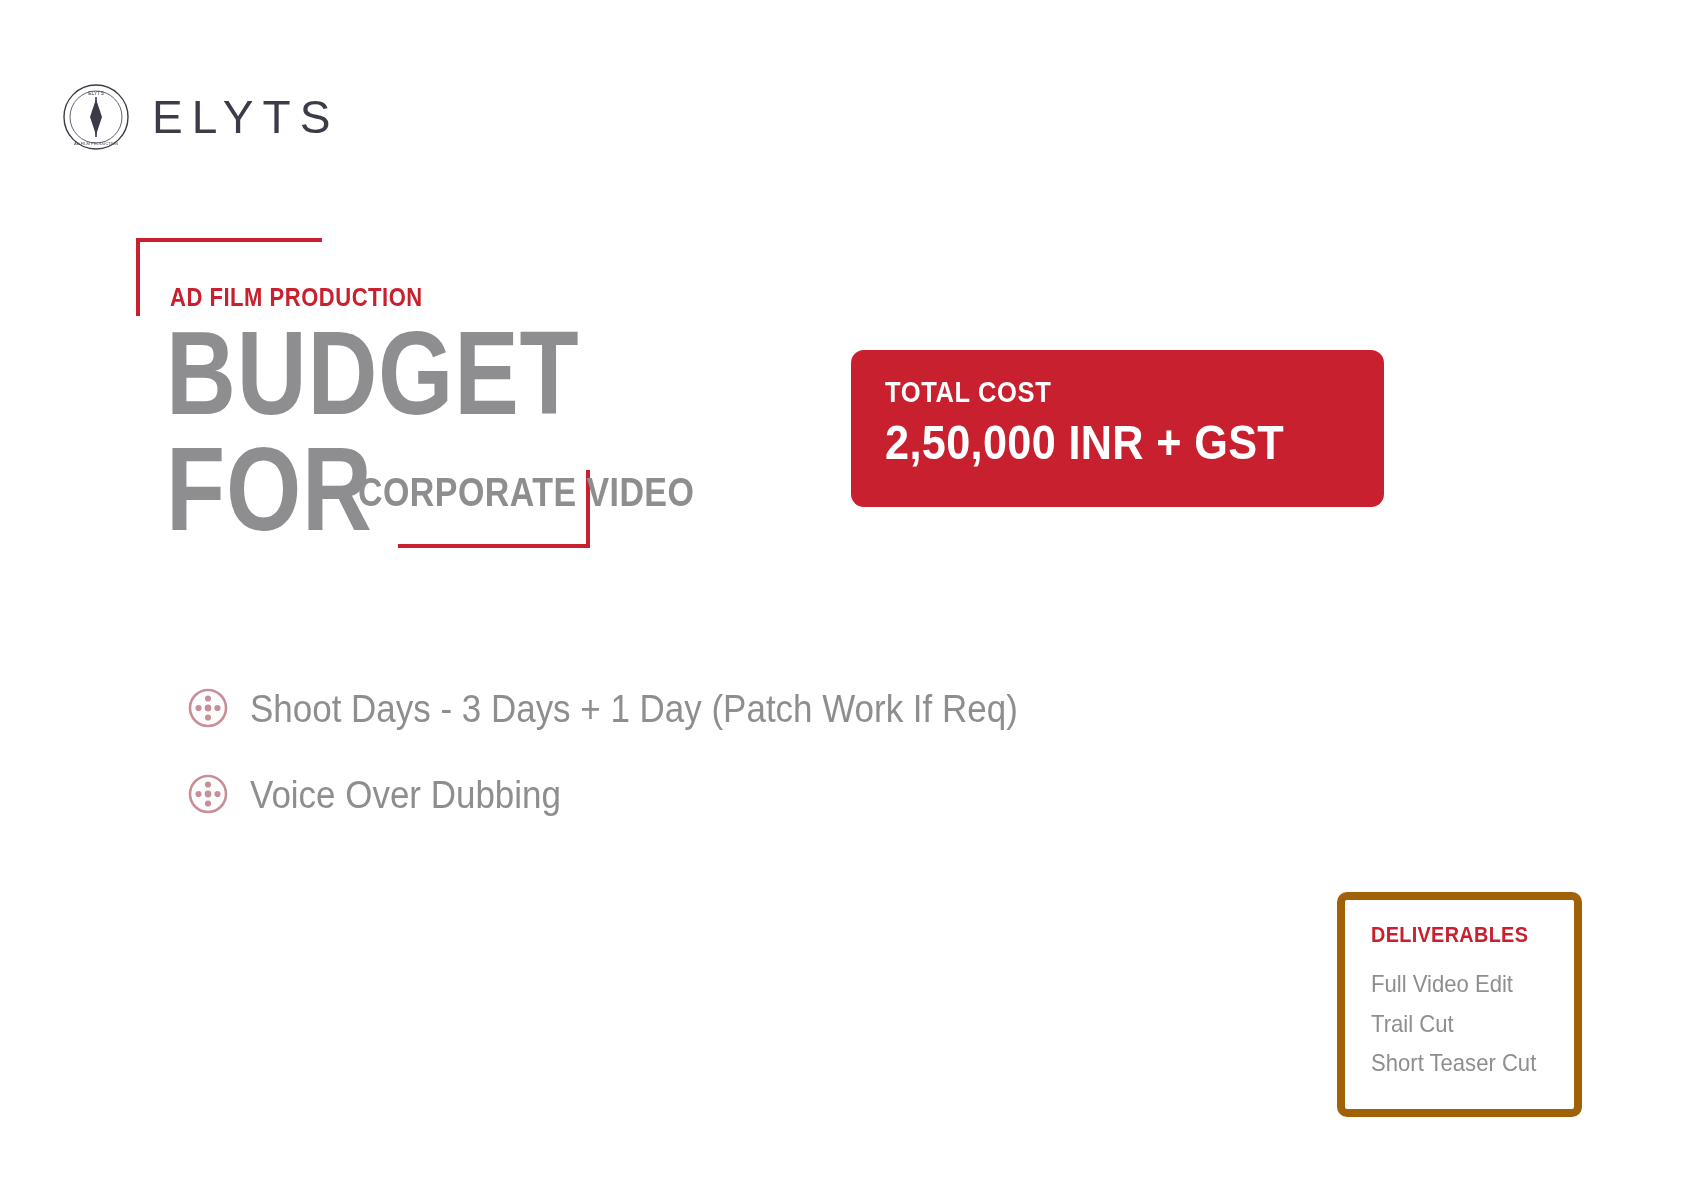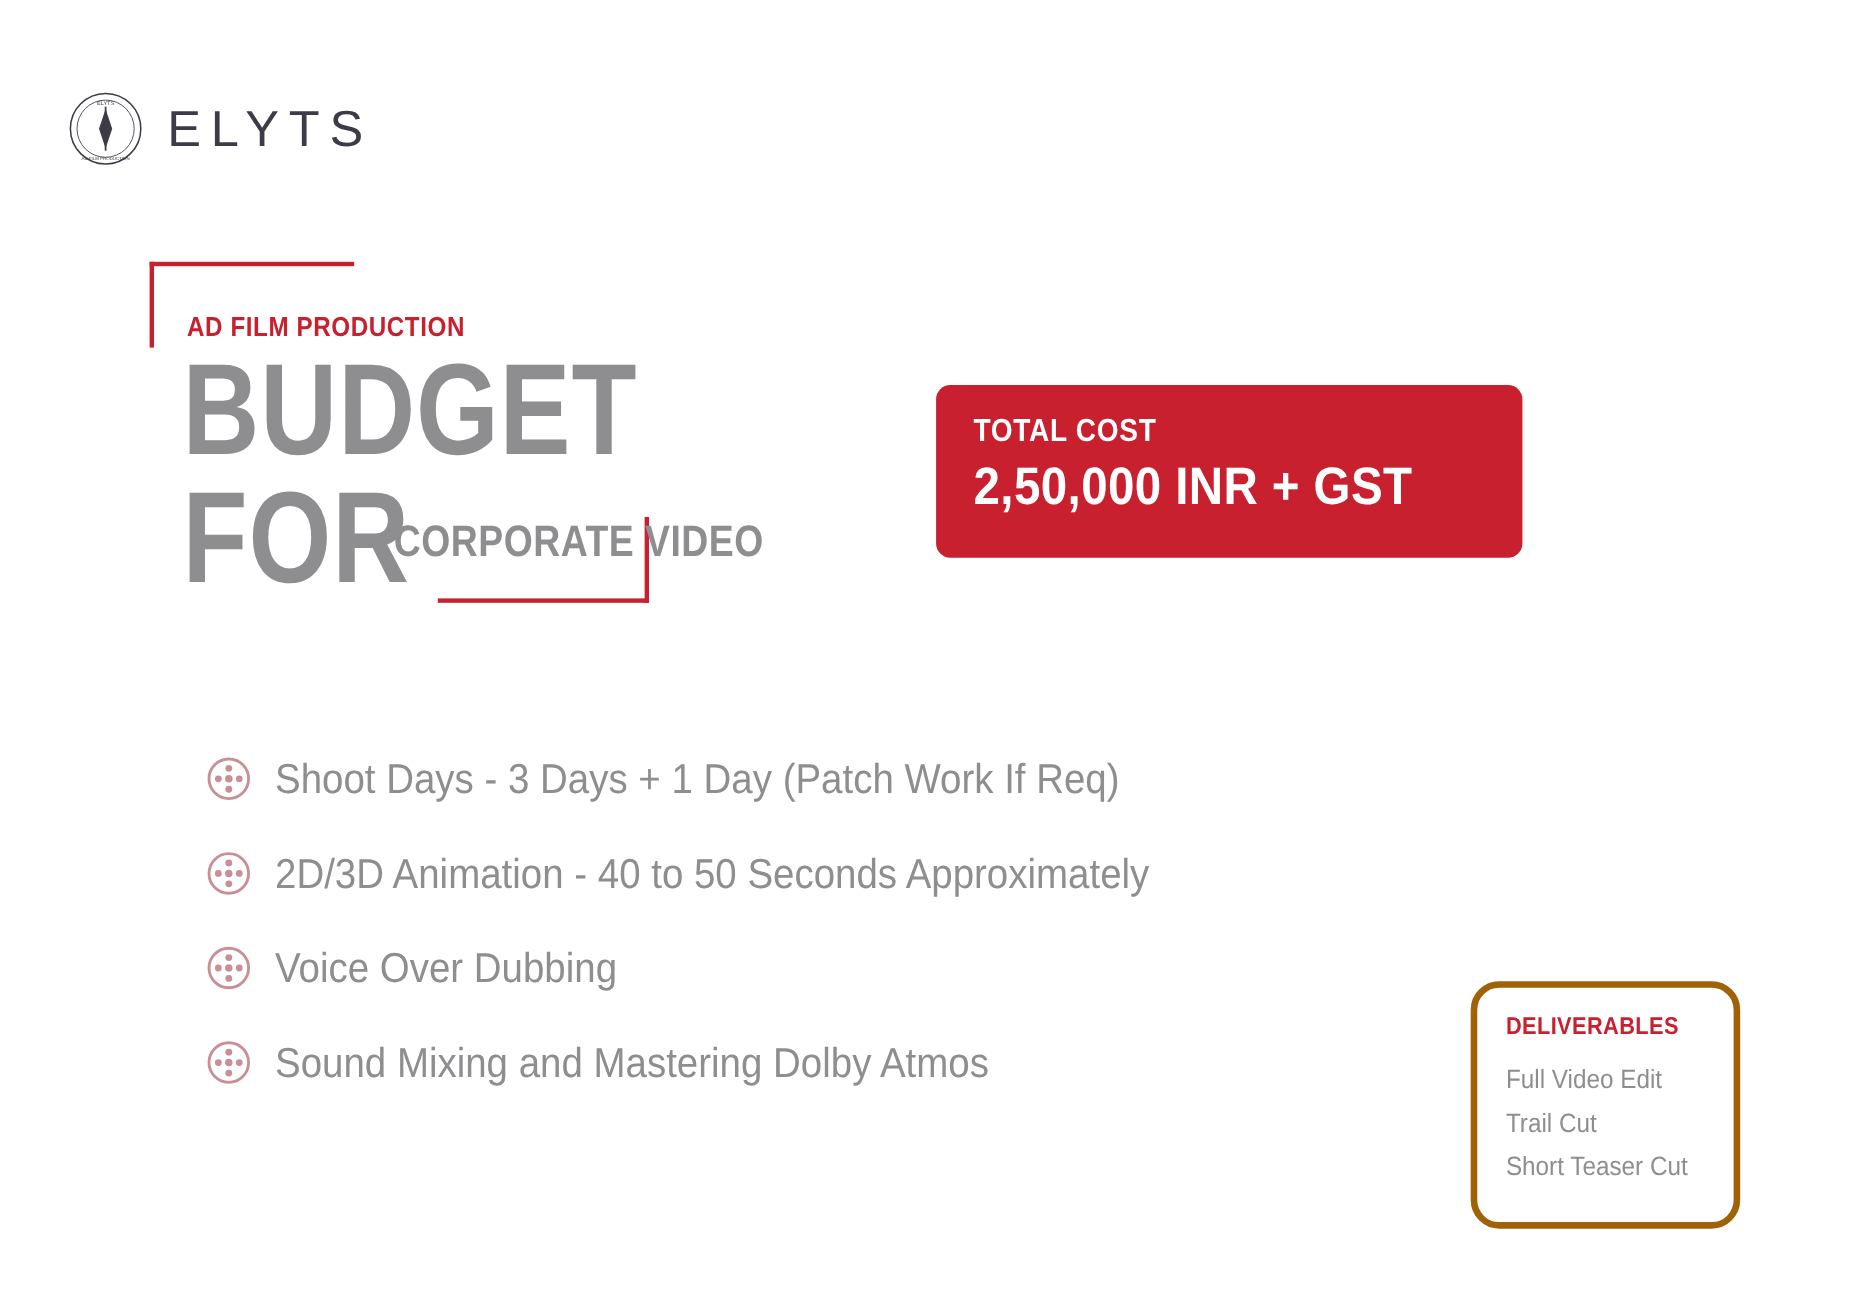--- a/index.html
+++ b/index.html
@@ -158,22 +158,22 @@
     white-space: nowrap;
   }
 
   
   .deliverables {
     position: absolute;
     left: 1337px;
     top: 864px;
     width: 245px;
     height: 225px;
-    border: 6px solid #a16207;
-    border-radius: 26px;
+    border: 8px solid #a16207;
+    border-radius: 10px;
     padding: 22px 20px 0 26px;
   }
   .deliv-title {
     font-size: 22px;
     font-weight: 700;
     color: #c8202e;
     letter-spacing: 0.4px;
     font-family: "Liberation Sans Narrow", "Liberation Sans", sans-serif;
     transform: scaleX(0.9);
     transform-origin: left top;
@@ -239,47 +239,21 @@
       <span class="reel-icon">
         <svg width="40" height="40" viewBox="0 0 40 40">
           <circle cx="20" cy="20" r="18" fill="none" stroke="#c88f96" stroke-width="2.6"></circle>
           <circle cx="20" cy="20" r="3.4" fill="#c88f96"></circle>
           <circle cx="20" cy="10.5" r="3.1" fill="#c88f96"></circle>
           <circle cx="20" cy="29.5" r="3.1" fill="#c88f96"></circle>
           <circle cx="10.5" cy="20" r="3.1" fill="#c88f96"></circle>
           <circle cx="29.5" cy="20" r="3.1" fill="#c88f96"></circle>
         </svg>
       </span>
-      <span class="feature-text">2D/3D Animation - 40 to 50 Seconds Approximately</span>
-    </div>
-    <div class="feature-row">
-      <span class="reel-icon">
-        <svg width="40" height="40" viewBox="0 0 40 40">
-          <circle cx="20" cy="20" r="18" fill="none" stroke="#c88f96" stroke-width="2.6"></circle>
-          <circle cx="20" cy="20" r="3.4" fill="#c88f96"></circle>
-          <circle cx="20" cy="10.5" r="3.1" fill="#c88f96"></circle>
-          <circle cx="20" cy="29.5" r="3.1" fill="#c88f96"></circle>
-          <circle cx="10.5" cy="20" r="3.1" fill="#c88f96"></circle>
-          <circle cx="29.5" cy="20" r="3.1" fill="#c88f96"></circle>
-        </svg>
-      </span>
       <span class="feature-text">Voice Over Dubbing</span>
-    </div>
-    <div class="feature-row">
-      <span class="reel-icon">
-        <svg width="40" height="40" viewBox="0 0 40 40">
-          <circle cx="20" cy="20" r="18" fill="none" stroke="#c88f96" stroke-width="2.6"></circle>
-          <circle cx="20" cy="20" r="3.4" fill="#c88f96"></circle>
-          <circle cx="20" cy="10.5" r="3.1" fill="#c88f96"></circle>
-          <circle cx="20" cy="29.5" r="3.1" fill="#c88f96"></circle>
-          <circle cx="10.5" cy="20" r="3.1" fill="#c88f96"></circle>
-          <circle cx="29.5" cy="20" r="3.1" fill="#c88f96"></circle>
-        </svg>
-      </span>
-      <span class="feature-text">Sound Mixing and Mastering Dolby Atmos</span>
     </div>
   </div>
 
   <div class="deliverables">
     <div class="deliv-title">DELIVERABLES</div>
     <div class="deliv-item">Full Video Edit</div>
     <div class="deliv-item">Trail Cut</div>
     <div class="deliv-item">Short Teaser Cut</div>
   </div>
 

